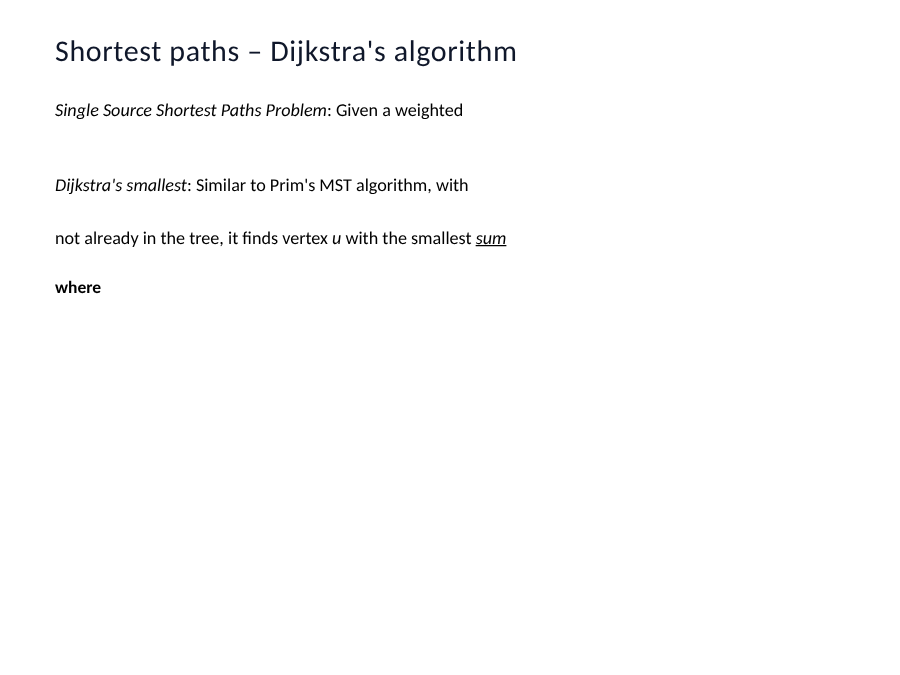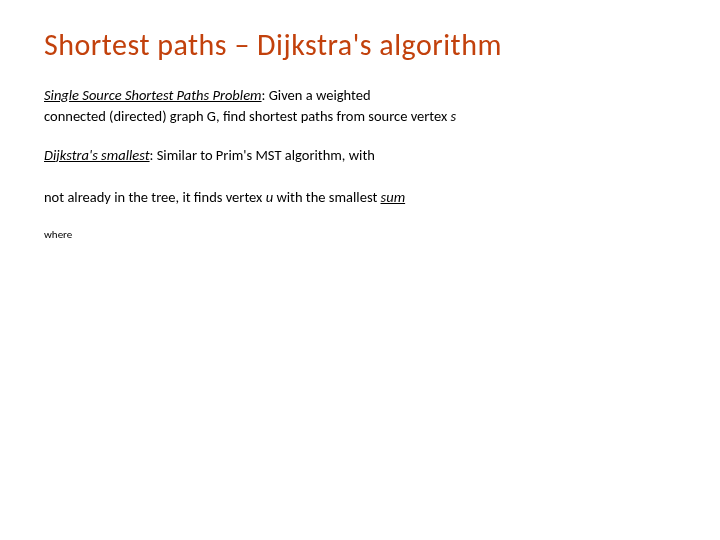--- a/index.html
+++ b/index.html
@@ -15,70 +15,70 @@
       font-size: 15px;
       color: #000000;
       overflow: hidden;
     }
     .page {
       width: 720px;
       height: 540px;
       padding: 28px 44px 20px 44px;
     }
     .title {
-      font-size: 30px;
+      font-size: 24px;
       font-weight: 300;
-      color: #c2410c;
+      color: #0f172a;
       margin-bottom: 22px;
       letter-spacing: 0.5px;
       line-height: 1.15;
     }
     .section {
       margin-bottom: 18px;
       line-height: 1.45;
     }
     .section p {
       font-size: 14.5px;
     }
     .underline-italic {
-      text-decoration: underline;
       font-style: italic;
     }
     .italic {
       font-style: italic;
     }
     .formula-line {
       text-align: center;
       font-size: 14.5px;
       margin: 4px 0 4px 0;
     }
     .where-section {
-      font-size: 11px;
+      font-size: 14px;
       line-height: 1.55;
+      font-weight: bold;
     }
     .where-section .where-label {
       margin-bottom: 2px;
     }
     .indent1 {
       padding-left: 28px;
     }
   </style>
 </head>
 <body>
 
 <div class="page">
 
   <div class="title">
     <span>Shortest paths – Dijkstra's algorithm</span>
   </div>
 
   <div class="section">
     <p>
       <span class="underline-italic">Single Source Shortest Paths Problem</span><span>: Given a weighted</span><br>
-      <span>connected (directed) graph G, find shortest paths from source vertex <span class="italic">s</span></span><br>
+      <br>
     </p>
   </div>
 
   <div class="section">
     <p>
       <span class="underline-italic">Dijkstra's smallest</span><span>: Similar to Prim's MST algorithm, with</span><br>
       <br>
       <span>not already in the tree, it finds vertex <span class="italic">u</span> with the smallest <span style="text-decoration:underline;font-style:italic;">sum</span></span>
     </p>
 

